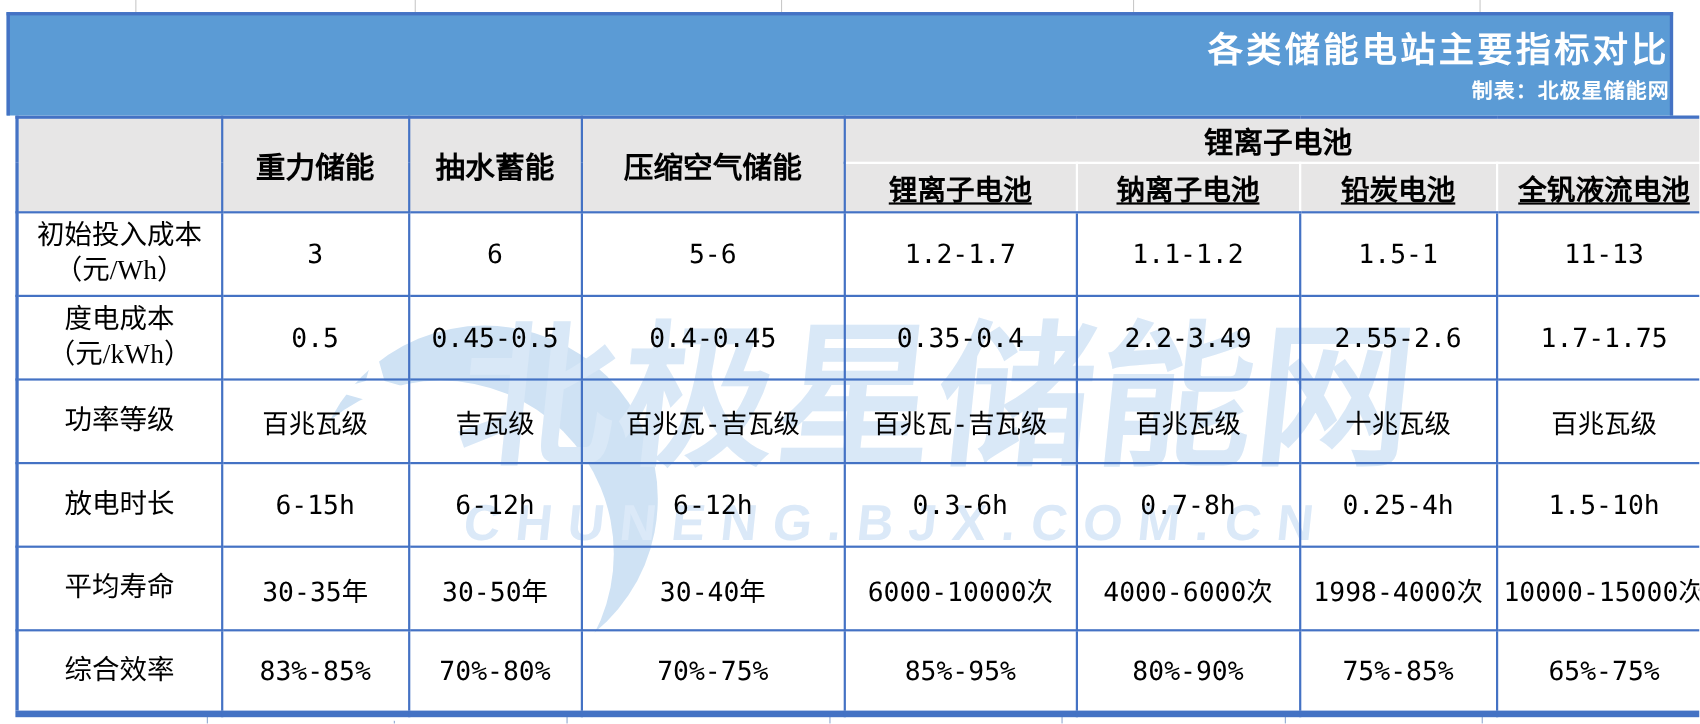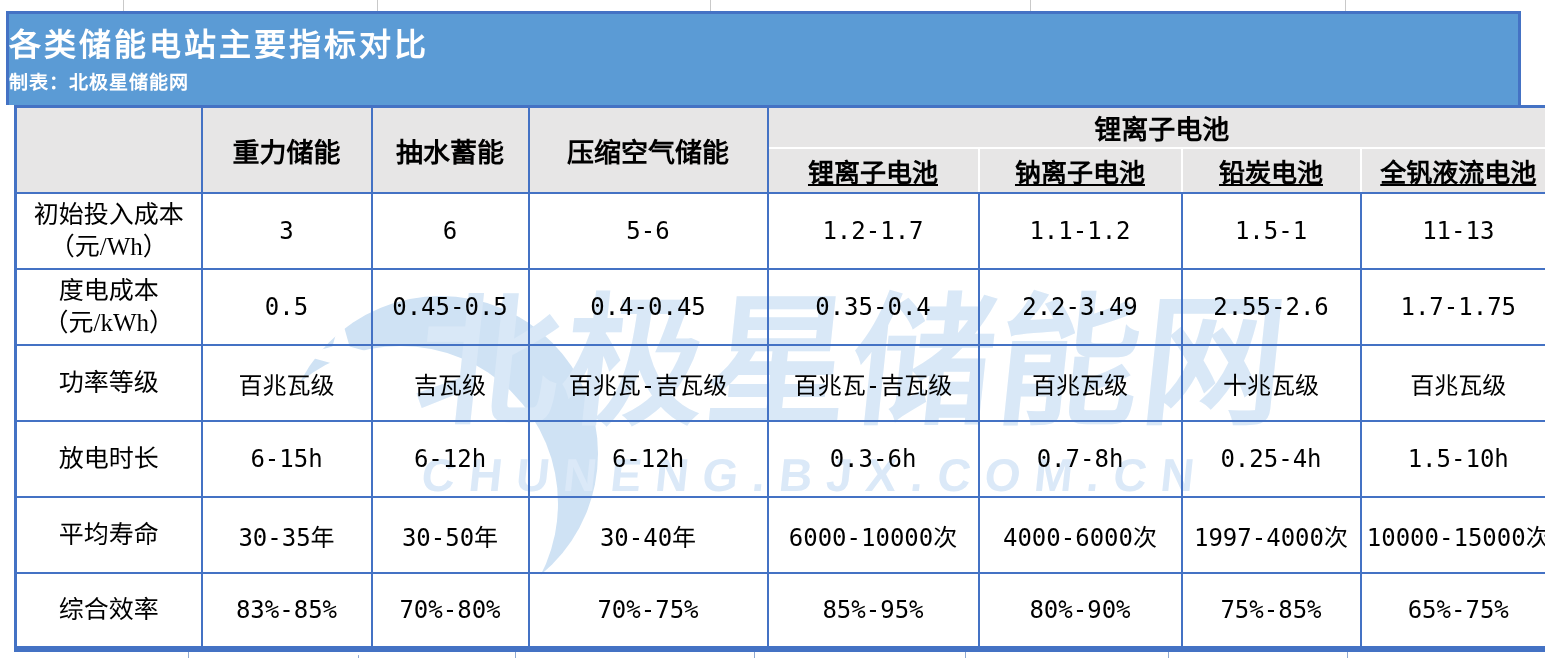--- a/index.html
+++ b/index.html
@@ -6,21 +6,21 @@
   .page{position:relative;width:1545px;height:658px;background:#ffffff;overflow:hidden;
         font-family:"Liberation Sans",sans-serif;}
 
   
   .top-strip{position:absolute;top:0;left:0;width:100%;height:11px;background:#fff;}
   .top-strip .gline{position:absolute;top:0;width:1px;height:11px;background:#c9c9c9;}
 
   
   .banner{position:absolute;top:11px;left:6px;right:24px;height:94px;background:#5b9bd5;
           border-top:3px solid #4472c4;border-left:3px solid #4472c4;border-right:3px solid #4472c4;
-          box-sizing:border-box;text-align:left;color:#ffffff;z-index:3;}
+          box-sizing:border-box;text-align:right;color:#ffffff;z-index:3;}
   .title{font-size:32px;font-weight:bold;letter-spacing:3px;margin-top:11px;line-height:40px;}
   .subtitle{font-size:19px;font-weight:bold;letter-spacing:1px;margin-top:2px;}
 
   
   .watermark{position:absolute;inset:0;z-index:1;}
   .wm-circle{position:absolute;left:283px;top:296px;width:315px;height:315px;border-radius:50%;
              background:#cfe2f4;}
   .wm-crescent{position:absolute;left:243px;top:346px;width:315px;height:315px;border-radius:50%;
                background:#ffffff;}
   .wm-star{position:absolute;background:#ffffff;
@@ -151,21 +151,21 @@
         <td class="dcell">0.25-4h</td>
         <td class="dcell">1.5-10h</td>
       </tr>
       <tr class="drow">
         <td class="rlabel">平均寿命</td>
         <td class="dcell">30-35年</td>
         <td class="dcell">30-50年</td>
         <td class="dcell">30-40年</td>
         <td class="dcell">6000-10000次</td>
         <td class="dcell">4000-6000次</td>
-        <td class="dcell">1997-4000次</td>
+        <td class="dcell">1998-4000次</td>
         <td class="dcell">10000-15000次</td>
       </tr>
       <tr class="drow">
         <td class="rlabel">综合效率</td>
         <td class="dcell">83%-85%</td>
         <td class="dcell">70%-80%</td>
         <td class="dcell">70%-75%</td>
         <td class="dcell">85%-95%</td>
         <td class="dcell">80%-90%</td>
         <td class="dcell">75%-85%</td>

